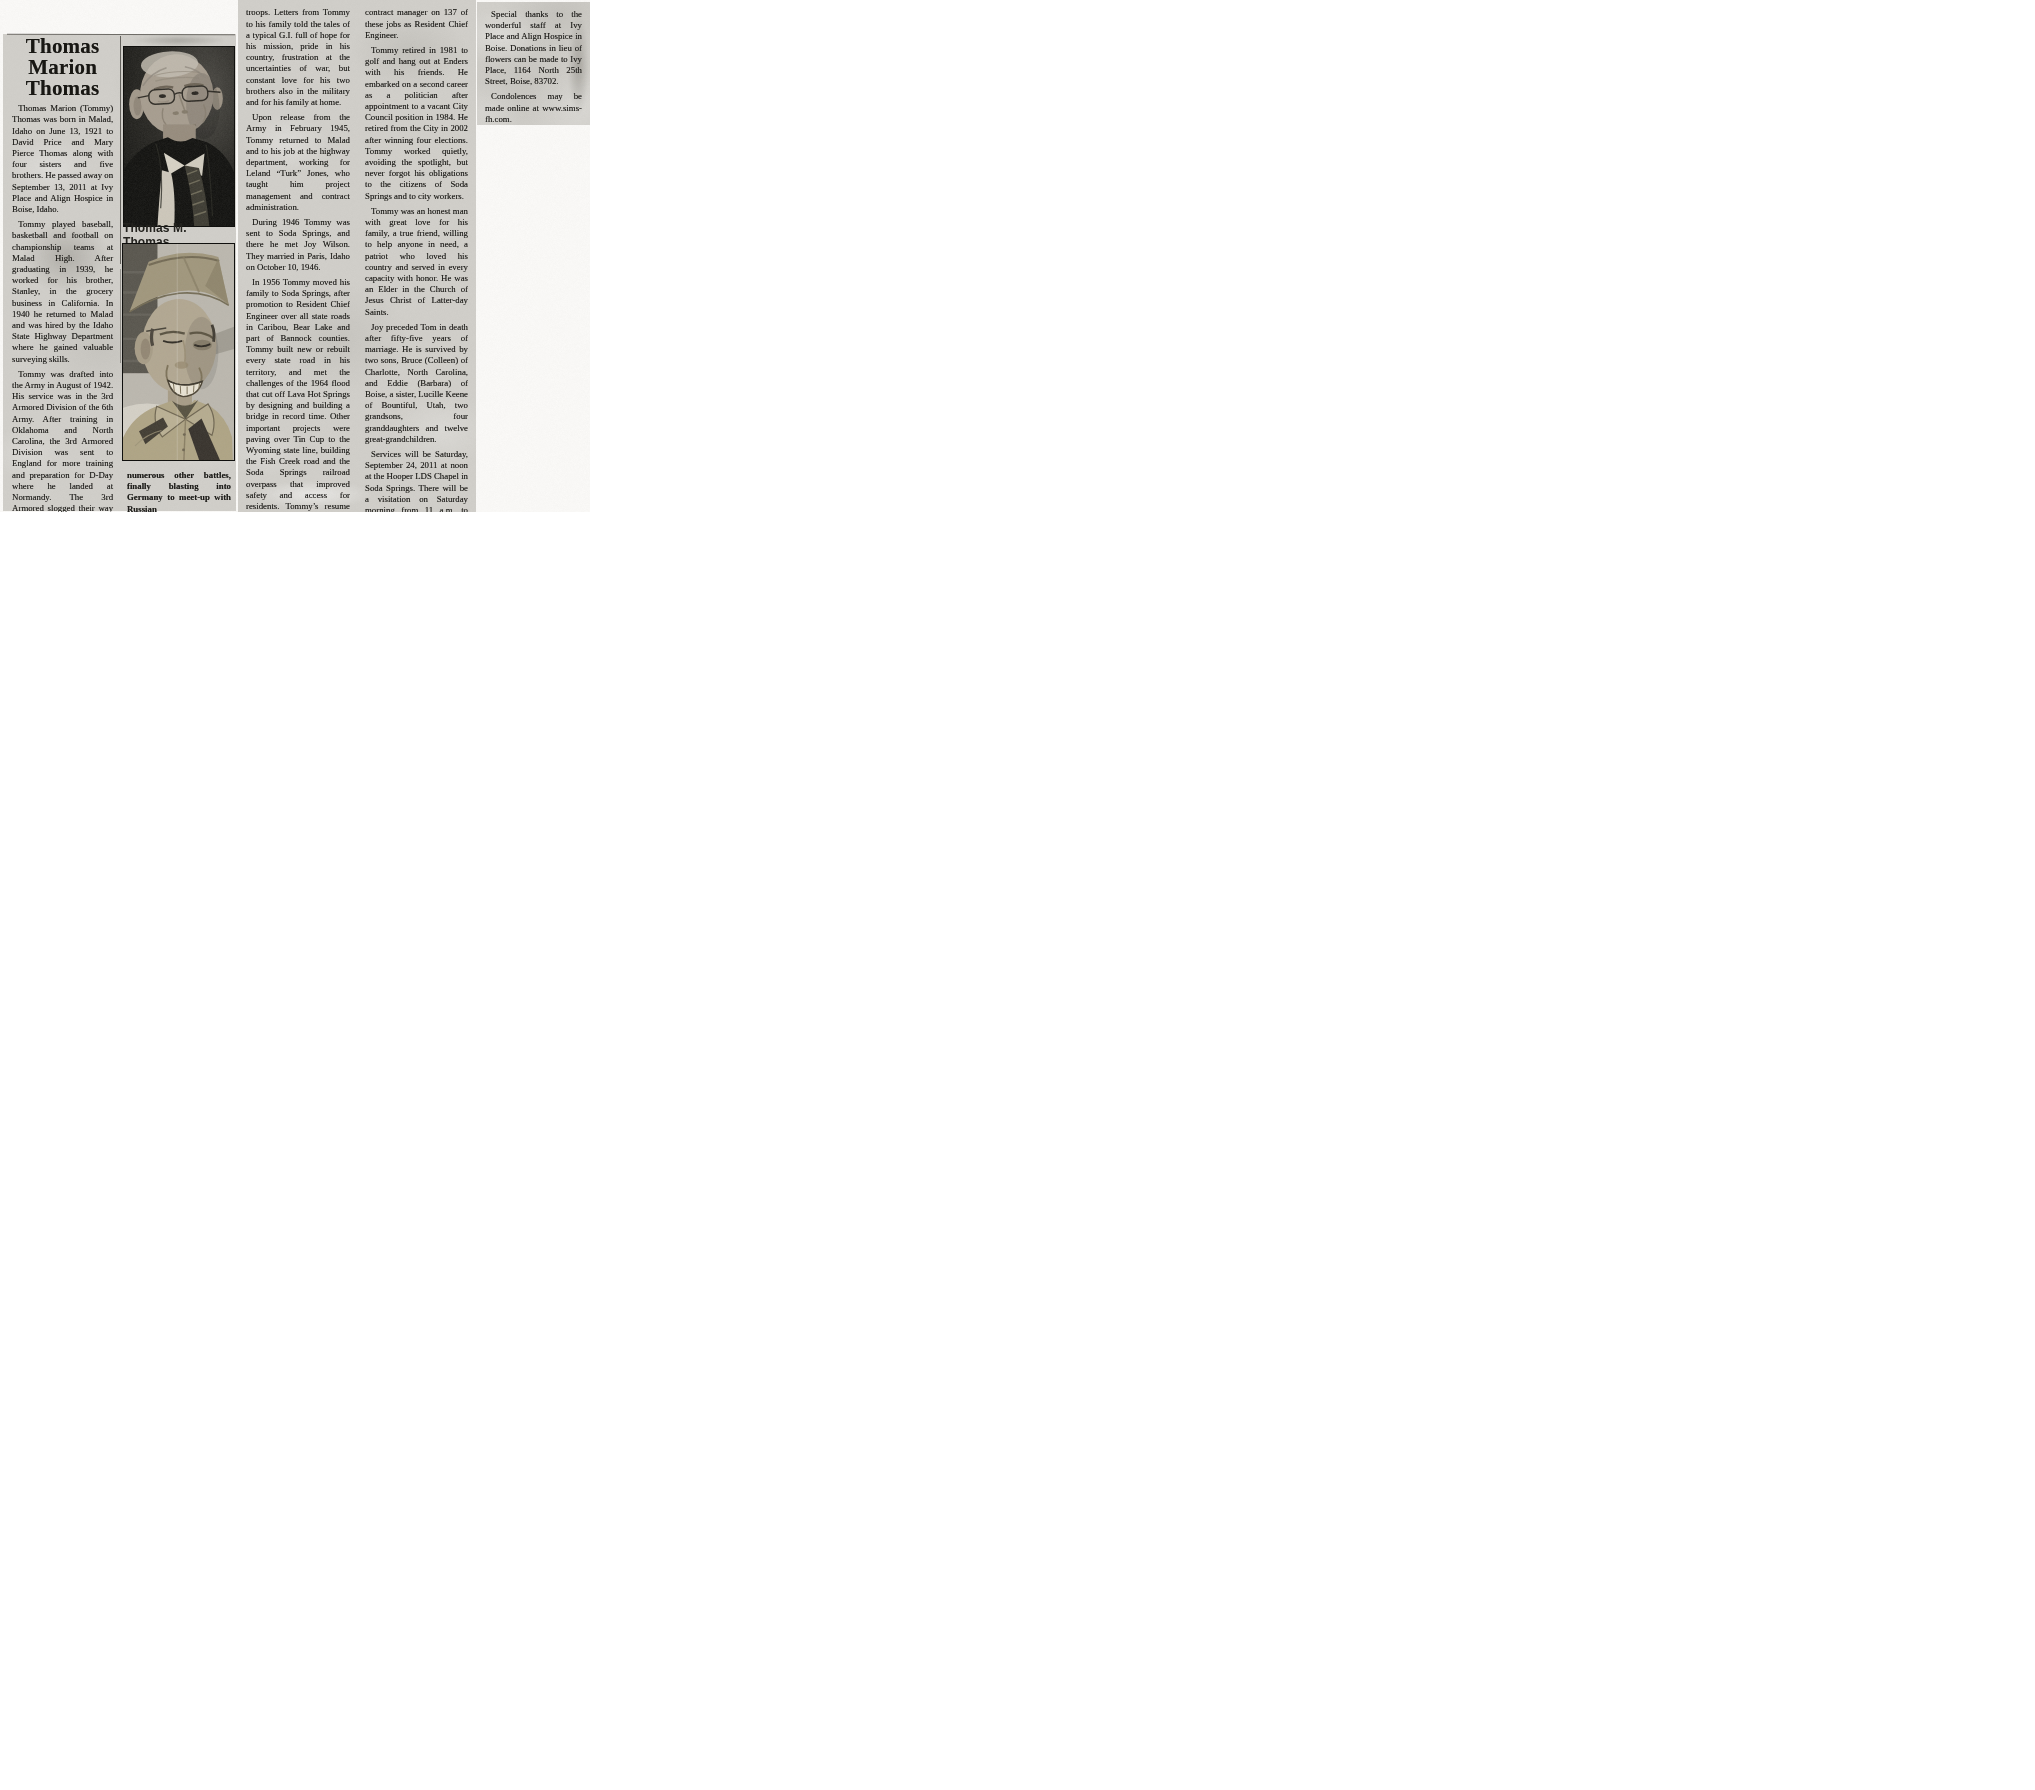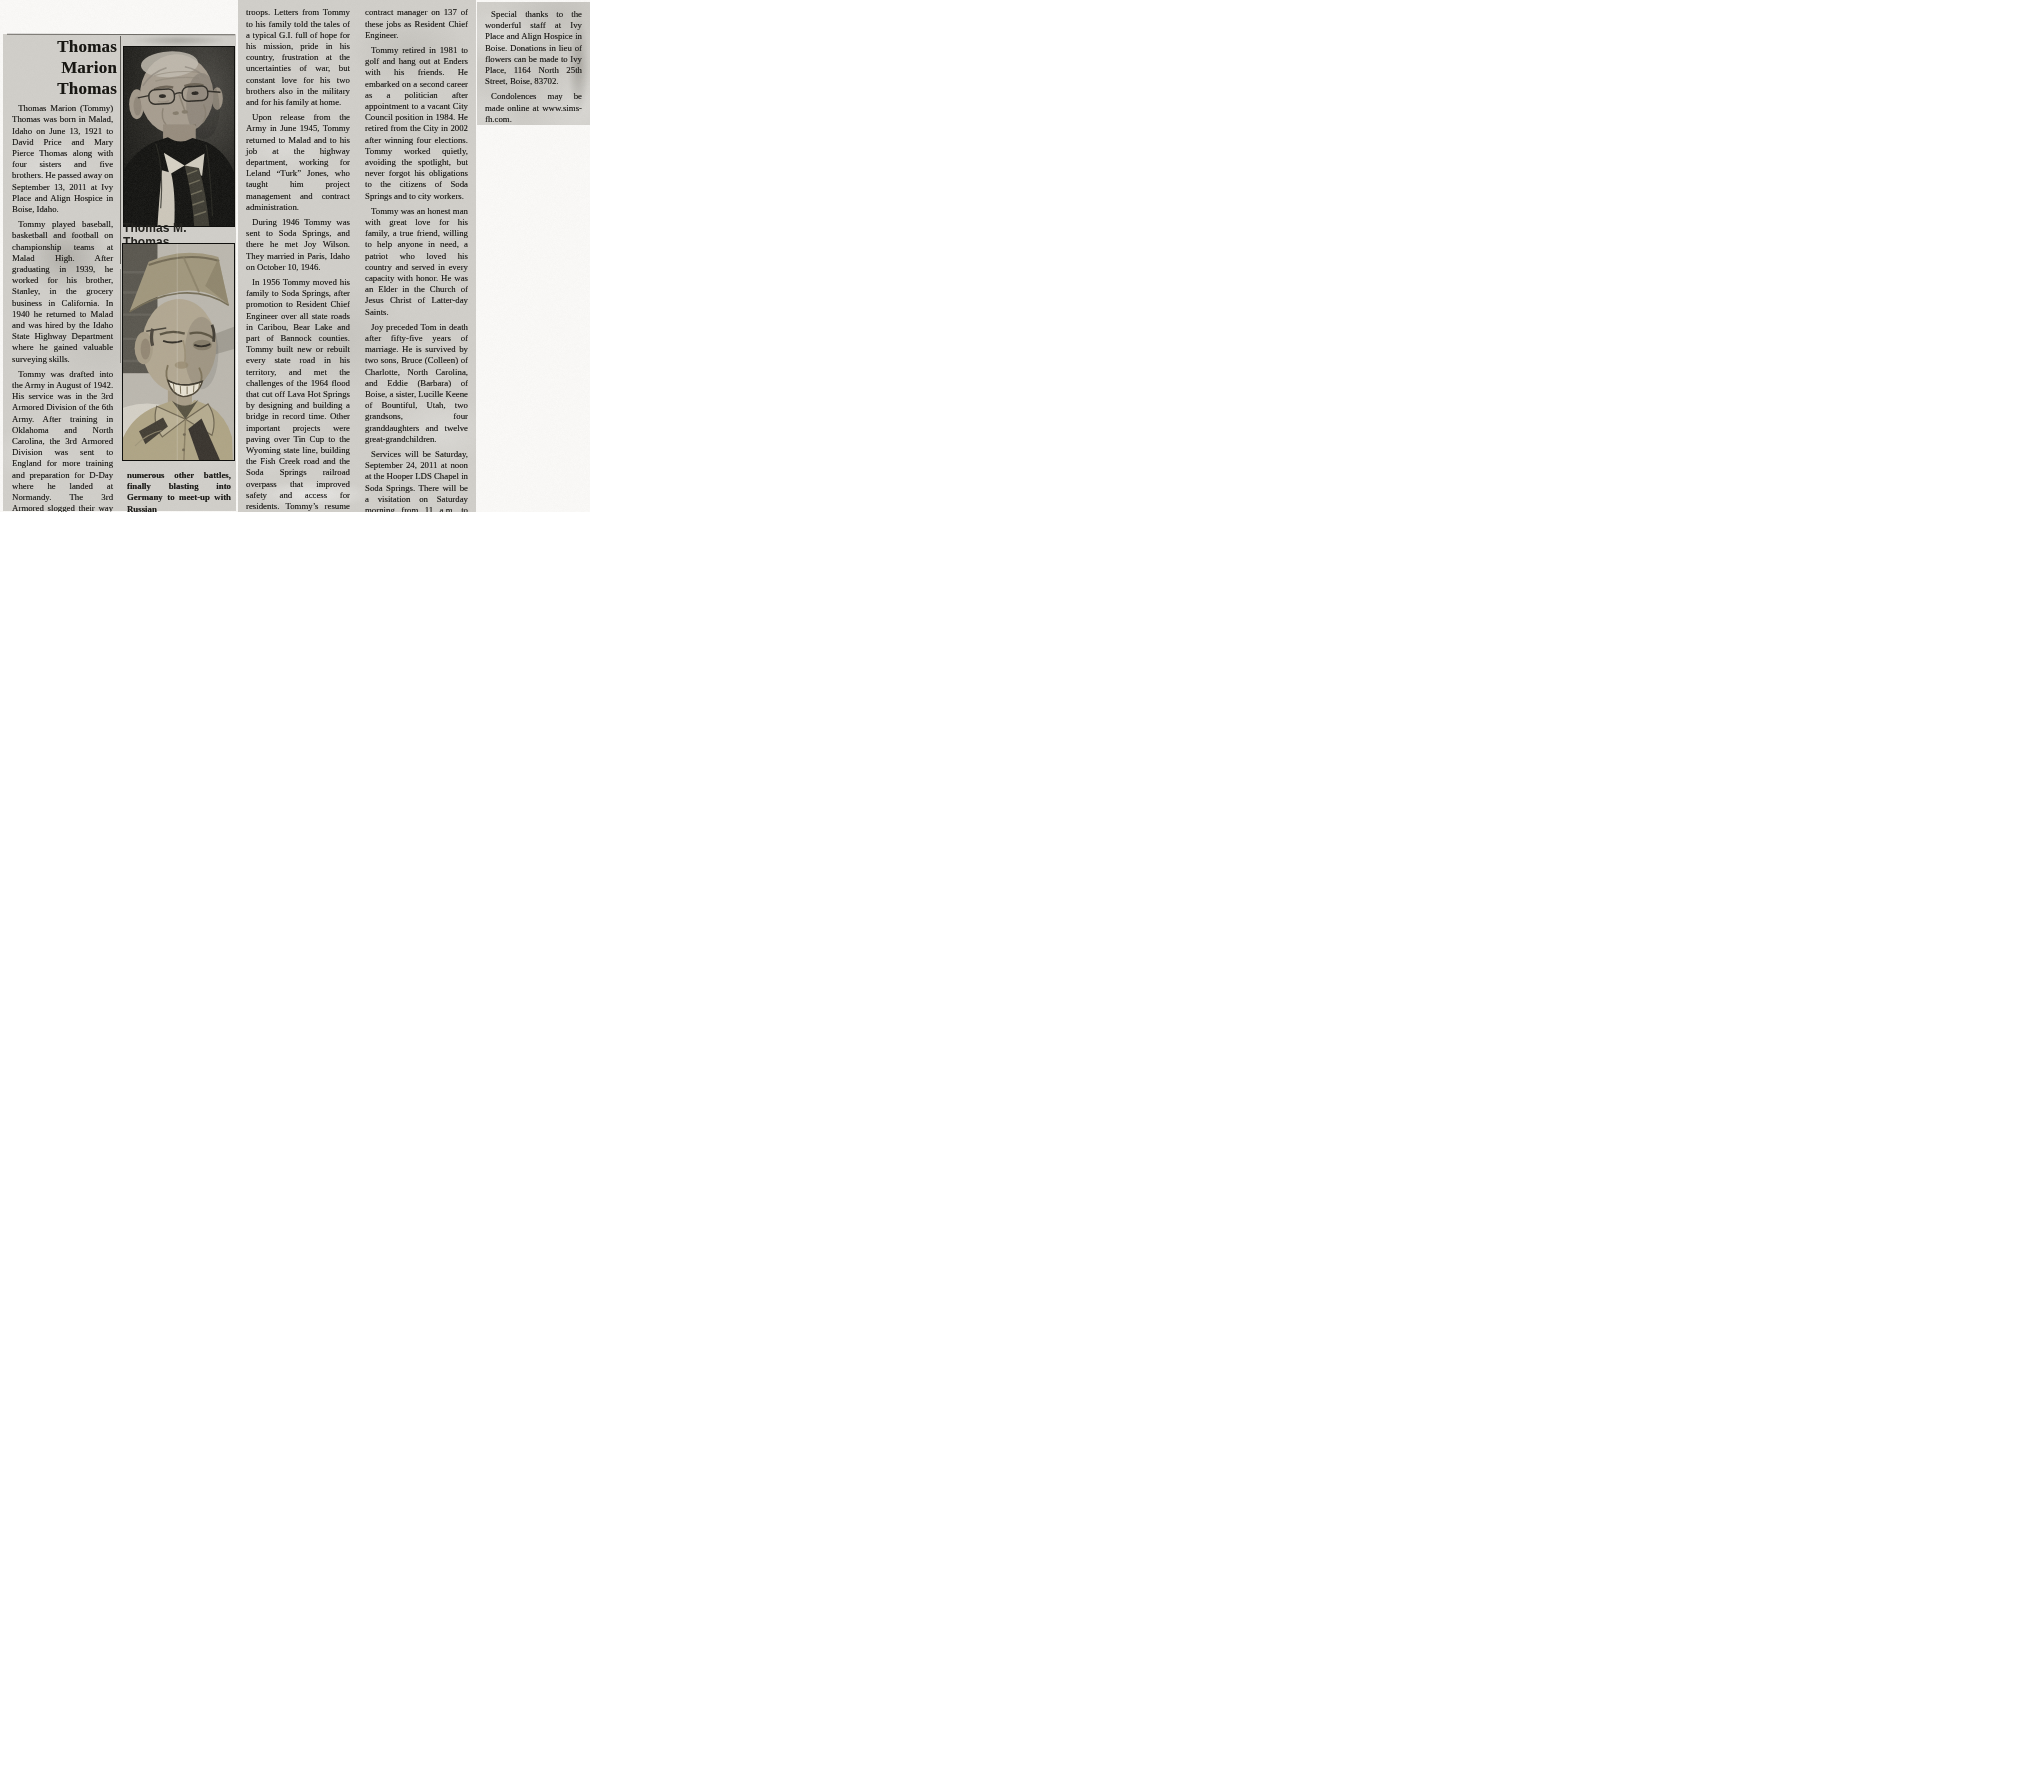--- a/index.html
+++ b/index.html
@@ -45,22 +45,22 @@
   .col p { margin:4px; text-indent:6.1px; }
   .col p.noindent { text-indent:0; }
   .col p.cont { text-align-last:justify; }
   .col-1     { left:8.1px;   top:36px;  width:109px; }
   .col-2frag { left:123px;  top:466px; width:112px;font-weight:bold; }
   .col-3     { left:242px;  top:3.3px;   width:112px; }
   .col-4     { left:361px;  top:3.3px;   width:111px; }
   .col-5     { left:481px; top:4.9px;  width:105px; }
 
   .headline {
-    margin:0 0 4.1px 0; font-size:17px; line-height:21px; font-weight:700;
-    letter-spacing:0.2px; text-align:right; text-indent:0; color:#161511;
+    margin:0 0 4.1px 0; font-size:21px; line-height:21px; font-weight:700;
+    letter-spacing:0.2px; text-align:center; text-indent:0; color:#161511;
   }
 
   
   figure.photo { position:absolute; margin:0; box-sizing:border-box; overflow:hidden;
                  border:1.2px solid #0d0d0b; background:#222; }
   .photo-elder   { left:123px; top:46px; width:112px; height:181px; }
   .photo-soldier { left:122px; top:243px; width:113px; height:218px; }
   figure.photo svg { display:block; width:100%; height:100%; }
 
   .caption {
@@ -250,21 +250,21 @@
       <rect width="277" height="535" filter="url(#grain2)" opacity="0.2"></rect>
     </svg>
   </figure>
 
   <div class="col col-2frag">
     <p class="noindent cont">numerous other battles, finally blasting into Germany to meet-up with Russian</p>
   </div>
 
   <div class="col col-3">
     <p class="noindent">troops. Letters from Tommy to his family told the tales of a typical G.I. full of hope for his mission, pride in his country, frustration at the uncertainties of war, but constant love for his two brothers also in the military and for his family at home.</p>
-    <p>Upon release from the Army in June 1945, Tommy returned to Malad and to his job at the highway department, working for Leland “Turk” Jones, who taught him project management and contract administration.</p>
+    <p>Upon release from the Army in February 1945, Tommy returned to Malad and to his job at the highway department, working for Leland “Turk” Jones, who taught him project management and contract administration.</p>
     <p>During 1946 Tommy was sent to Soda Springs, and there he met Joy Wilson. They married in Paris, Idaho on October 10, 1946.</p>
     <p class="cont">In 1956 Tommy moved his family to Soda Springs, after promotion to Resident Chief Engineer over all state roads in Caribou, Bear Lake and part of Bannock counties. Tommy built new or rebuilt every state road in his territory, and met the challenges of the 1964 flood that cut off Lava Hot Springs by designing and building a bridge in record time. Other important projects were paving over Tin Cup to the Wyoming state line, building the Fish Creek road and the Soda Springs railroad overpass that improved safety and access for residents. Tommy’s resume lists 169 projects he worked on and was project/</p>
   </div>
 
   <div class="col col-4">
     <p class="noindent">contract manager on 137 of these jobs as Resident Chief Engineer.</p>
     <p>Tommy retired in 1981 to golf and hang out at Enders with his friends. He embarked on a second career as a politician after appointment to a vacant City Council position in 1984. He retired from the City in 2002 after winning four elections. Tommy worked quietly, avoiding the spotlight, but never forgot his obligations to the citizens of Soda Springs and to city workers.</p>
     <p>Tommy was an honest man with great love for his family, a true friend, willing to help anyone in need, a patriot who loved his country and served in every capacity with honor. He was an Elder in the Church of Jesus Christ of Latter-day Saints.</p>
     <p>Joy preceded Tom in death after fifty-five years of marriage. He is survived by two sons, Bruce (Colleen) of Charlotte, North Carolina, and Eddie (Barbara) of Boise, a sister, Lucille Keene of Bountiful, Utah, two grandsons, four granddaughters and twelve great-grandchildren.</p>
     <p>Services will be Saturday, September 24, 2011 at noon at the Hooper LDS Chapel in Soda Springs. There will be a visitation on Saturday morning from 11 a.m. to 11:45 a.m. at the church. Burial will be at the Fairview Cemetery.</p>

